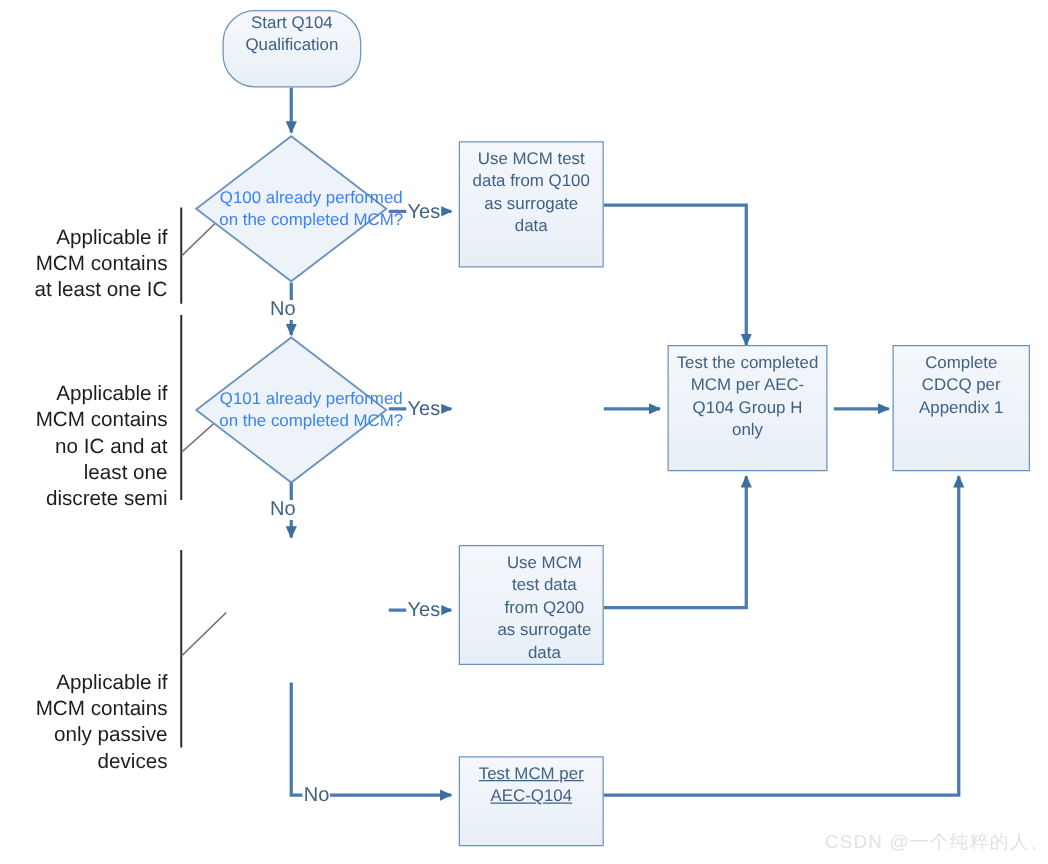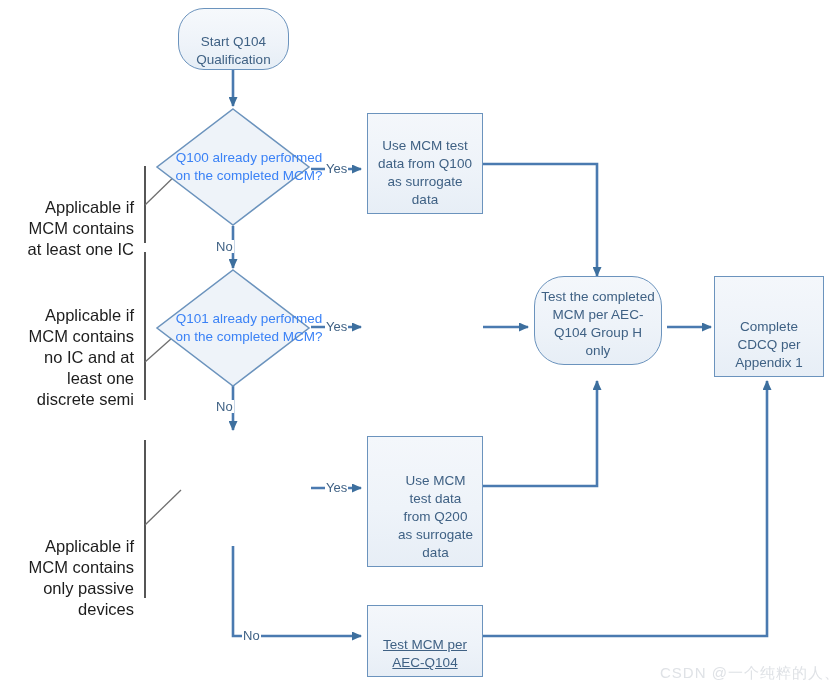--- a/index.html
+++ b/index.html
@@ -24,21 +24,21 @@
     position: absolute;
     left: 0; top: 0;
     width: 838px;
     height: 691px;
     pointer-events: none;
   }
   .node {
     position: absolute;
     box-sizing: border-box;
     display: flex;
-    align-items: flex-end;
+    align-items: flex-start;
     justify-content: center;
     text-align: center;
     color: #3f6184;
     font-size: 13.5px;
     line-height: 1.34;
   }
   .proc {
     background: linear-gradient(180deg,#f4f7fb 0%, #eef3f9 55%, #e7eef6 100%);
     border: 1.5px solid #6b93bd;
     padding: 4px 6px;
@@ -68,21 +68,21 @@
     position: absolute;
     color: #1d1d1d;
     font-size: 16.5px;
     line-height: 1.28;
     text-align: right;
     font-family: "Liberation Sans", sans-serif;
   }
   .edge-label {
     position: absolute;
     color: #3f6184;
-    font-size: 13px;
+    font-size: 16px;
     background: #ffffff;
     padding: 0 1px;
     line-height: 1;
   }
   .watermark {
     position: absolute;
     color: #dfe2e6;
     font-size: 15px;
     letter-spacing: 1px;
     white-space: nowrap;
@@ -155,43 +155,43 @@
     </svg>
     <div class="dtext" style="padding:0 16px;">Q101 already performed on the completed MCM?</div>
   </div>
 
 
   <div class="node proc" style="left:367px; top:113px; width:116px; height:101px;">
     <span>Use MCM test data from Q100 as surrogate data</span>
   </div>
 
 
-  <div class="node proc" style="left:367px; top:436px; width:116px; height:131px;padding-left:27px;">
+  <div class="node proc" style="left:367px; top:436px; width:116px; height:96px;padding-left:27px;">
     <span>Use MCM test data from Q200 as surrogate data</span>
   </div>
 
-  <div class="node proc" style="left:534px; top:276px; width:128px; height:89px;border-radius:30px;">
+  <div class="node proc" style="left:534px; top:276px; width:128px; height:101px;">
     <span>Test the completed MCM per AEC-Q104 Group H only</span>
   </div>
 
   <div class="node proc" style="left:714px; top:276px; width:110px; height:101px;">
     <span>Complete CDCQ per Appendix 1</span>
   </div>
 
   <div class="node proc" style="left:367px; top:605px; width:116px; height:72px;text-decoration:underline;">
     <span>Test MCM per AEC-Q104</span>
   </div>
 
   <div class="edge-label" style="left:325px; top:162px;">Yes</div>
   <div class="edge-label" style="left:325px; top:320px;">Yes</div>
   <div class="edge-label" style="left:325px; top:481px;">Yes</div>
 
   <div class="edge-label" style="left:215px; top:240px;">No</div>
   <div class="edge-label" style="left:215px; top:400px;">No</div>
   <div class="edge-label" style="left:242px; top:629px;">No</div>
 
-  <div class="note" style="left:16px; top:180px; width:118px;margin-top:17px;">Applicable if MCM contains at least one IC</div>
+  <div class="note" style="left:16px; top:180px; width:118px;">Applicable if MCM contains at least one IC</div>
   <div class="note" style="left:16px; top:305px; width:118px;">Applicable if MCM contains no IC and at least one discrete semi</div>
   <div class="note" style="left:16px; top:492px; width:118px;margin-top:44px;">Applicable if MCM contains only passive devices</div>
 
   <div class="watermark" style="left:660px; top:664px;">CSDN @一个纯粹的人、</div>
 
 </div>
 
 </body></html>

